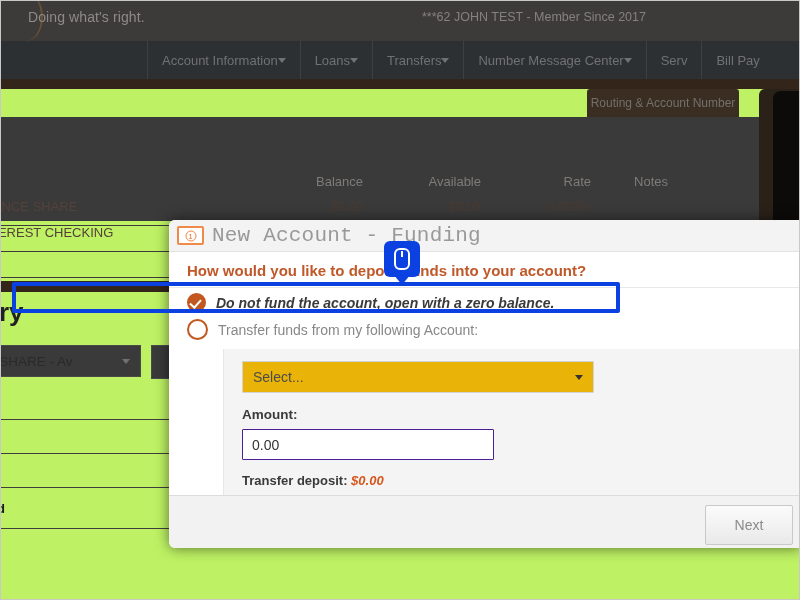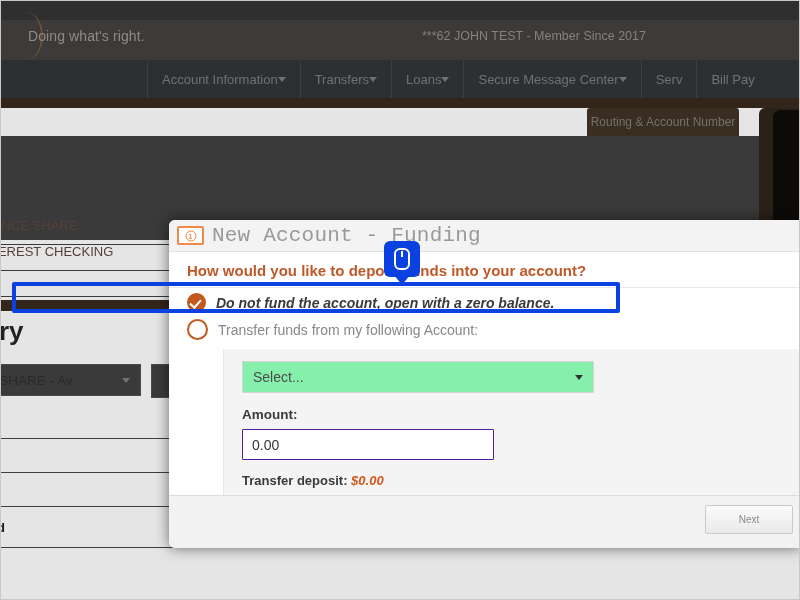--- a/index.html
+++ b/index.html
@@ -18,22 +18,21 @@
     overflow: hidden;
     background: #2f2f2f;
     border: 1px solid #c8c8c8;
     box-sizing: border-box;
   }
 
   
   #backdrop {
     position: absolute;
     inset: 0;
-    background: #e5e5e5;
-    margin-top: 19px;
+    background: #bef264;
   }
 
   .bg-header {
     position: absolute;
     left: 0; top: 0;
     width: 800px; height: 40px;
     background: #3d3b39;
   }
   .bg-logo-curve {
     position: absolute;
@@ -325,21 +324,21 @@
     margin: 6px 0 0 36px;
     background: #f4f4f4;
     border-left: 1px solid #e7e7e7;
     padding: 12px 0 14px 18px;
     width: 596px;
     box-sizing: border-box;
   }
   .sel-box {
     width: 352px; height: 32px;
     border: 1px solid #d3d3d3;
-    background: #86efac;
+    background: #eab308;
     display: flex;
     align-items: center;
     justify-content: space-between;
     padding: 0 10px;
     box-sizing: border-box;
     font-size: 14px;
     color: #4c4c4c;
     border-radius: 1px;
   }
   .sel-caret {
@@ -380,25 +379,25 @@
     position: absolute;
     left: 0; bottom: 0;
     width: 632px; height: 52px;
     background: #f2f2f2;
     border-top: 1px solid #dcdcdc;
     border-radius: 0 0 0 6px;
   }
   .next-btn {
     position: absolute;
     right: 8px; top: 9px;
-    width: 88px; height: 29px;
+    width: 88px; height: 40px;
     background: linear-gradient(#fbfbfb, #e9e9e9);
     border: 1px solid #c9c9c9;
     color: #8a8a8a;
-    font-size: 10px;
+    font-size: 14px;
     border-radius: 2px;
     font-family: "Liberation Sans", sans-serif;
     cursor: default;
   }
 
   
   #cursor-marker {
     position: absolute;
     left: 383px; top: 240px;
     width: 36px; height: 36px;
@@ -447,47 +446,53 @@
       <div class="bg-member">***62 JOHN TEST - Member Since 2017</div>
     </div>
 
     <div class="bg-nav">
       <div class="bg-nav-spacer"></div>
       <div class="nav-item">
         <span>Account Information</span>
         <span class="nav-caret"></span>
       </div>
       <div class="nav-item">
+        <span>Loans</span>
+        <span class="nav-caret"></span>
+      </div>
+      <div class="nav-item">
         <span>Transfers</span>
         <span class="nav-caret"></span>
       </div>
       <div class="nav-item">
-        <span>Loans</span>
-        <span class="nav-caret"></span>
-      </div>
-      <div class="nav-item">
-        <span>Secure Message Center</span>
+        <span>Number Message Center</span>
         <span class="nav-caret"></span>
       </div>
       <div class="nav-item">
         <span>Serv</span>
       </div>
       <div class="nav-item">
         <span>Bill Pay</span>
       </div>
     </div>
     <div class="bg-nav-underline"></div>
 
     <div class="bg-panel-body"></div>
     <div class="bg-tab">
       <span>Routing &amp; Account Number</span>
     </div>
     <div class="bg-right-panel"></div>
     <div class="bg-right-panel-inner"></div>
 
+    <div class="bg-table-head">
+      <span class="col-bal">Balance</span>
+      <span class="col-avail">Available</span>
+      <span class="col-rate">Rate</span>
+      <span class="col-notes">Notes</span>
+    </div>
 
     <div class="bg-table-row row-1">
       <span class="acct">ALANCE SHARE</span>
       <span class="col-bal">$5.00</span>
       <span class="col-avail">$0.00</span>
       <span class="col-rate">0.000%</span>
     </div>
     <div class="bg-table-row row-2">
       <span class="acct">INTEREST CHECKING</span>
     </div>

